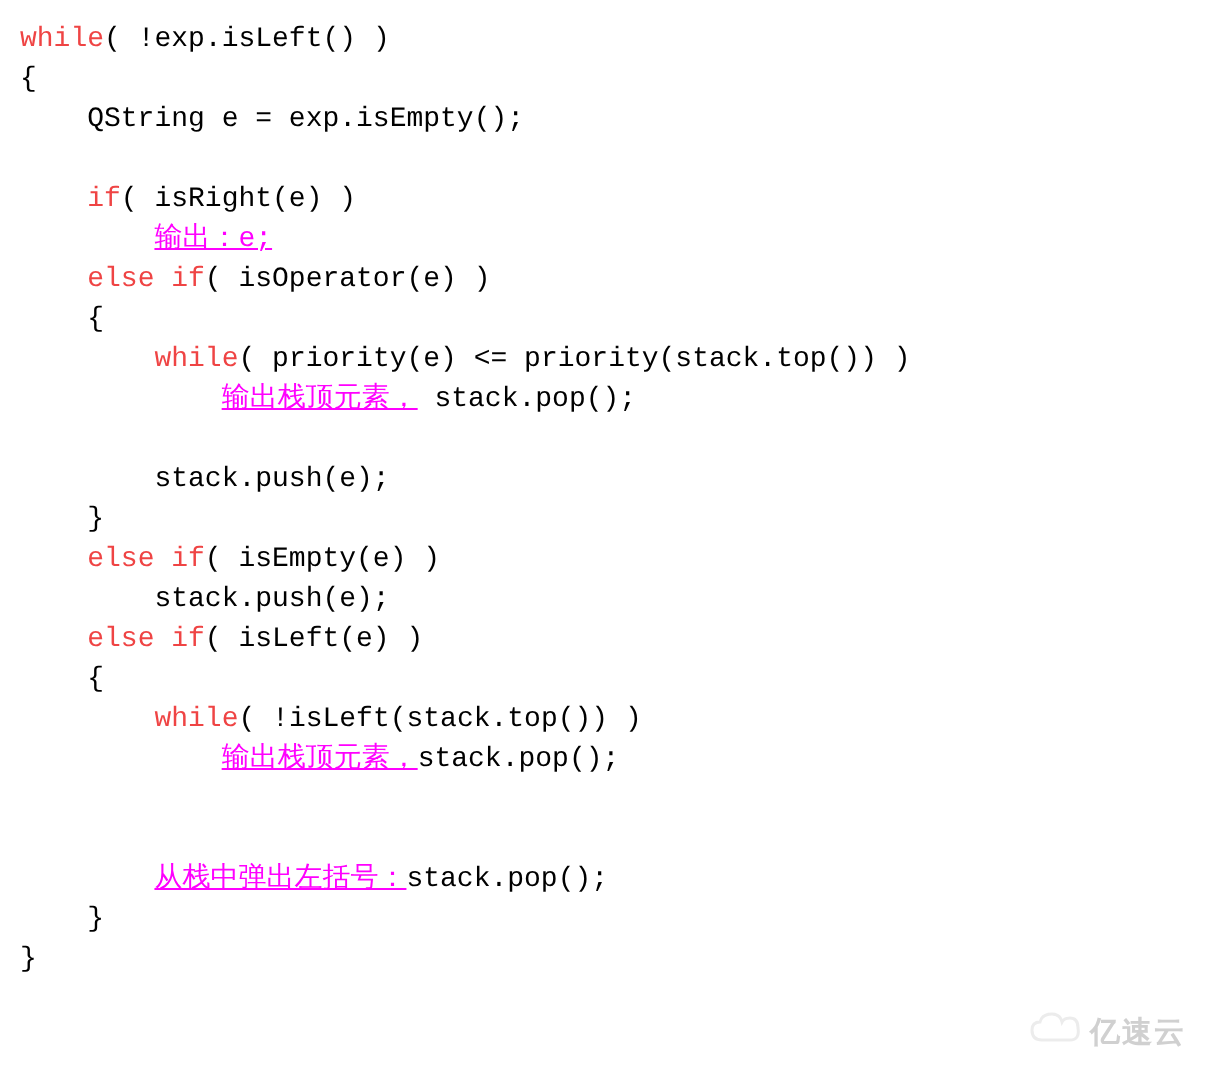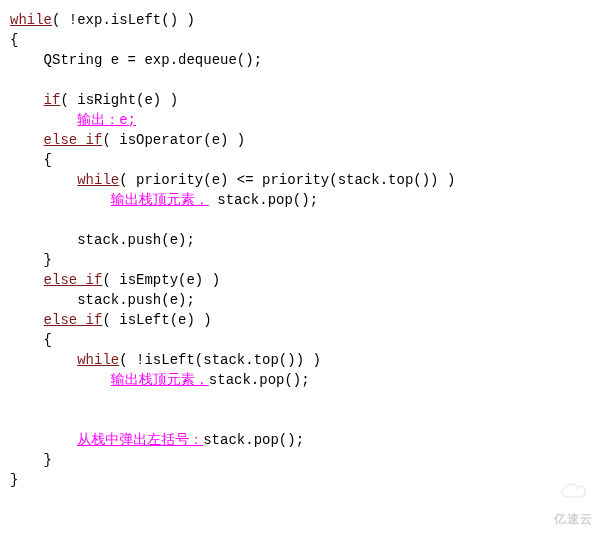--- a/index.html
+++ b/index.html
@@ -13,44 +13,43 @@
     width: 611px;
     height: 543px;
     box-sizing: border-box;
     position: relative;
   }
   pre {
     margin: 0;
     font-family: inherit;
     white-space: pre;
   }
-  .kw { color: #7f1d1d; text-decoration: underline; }
+  .kw { color: #ef4444; }
   .txt-pink { color: #ff00ff; text-decoration: underline; }
   .watermark {
     position: absolute;
     right: 18px;
     bottom: 14px;
-    font-family: Liberation Sans, sans-serif;
-    font-size: 12px;
+    font-family: Liberation Mono, monospace;
+    font-size: 15px;
     color: #d0d0d0;
     font-weight: bold;
     letter-spacing: 1px;
     display: flex;
     align-items: center;
     gap: 4px;
-    flex-direction: column;
   }
   .watermark svg { opacity: 0.4; }
 </style>
 </head>
 <body>
 
 <pre><span class="kw">while</span><span>( !exp.isLeft() )</span>
 <span>{</span>
-<span>    QString e = exp.dequeue();</span>
+<span>    QString e = exp.isEmpty();</span>
 <span></span>
 <span>    </span><span class="kw">if</span><span>( isRight(e) )</span>
 <span>        </span><span class="txt-pink">输出：e;</span>
 <span>    </span><span class="kw">else if</span><span>( isOperator(e) )</span>
 <span>    {</span>
 <span>        </span><span class="kw">while</span><span>( priority(e) &lt;= priority(stack.top()) )</span>
 <span>            </span><span class="txt-pink">输出栈顶元素，</span><span> stack.pop();</span>
 <span></span>
 <span>        stack.push(e);</span>
 <span>    }</span>

